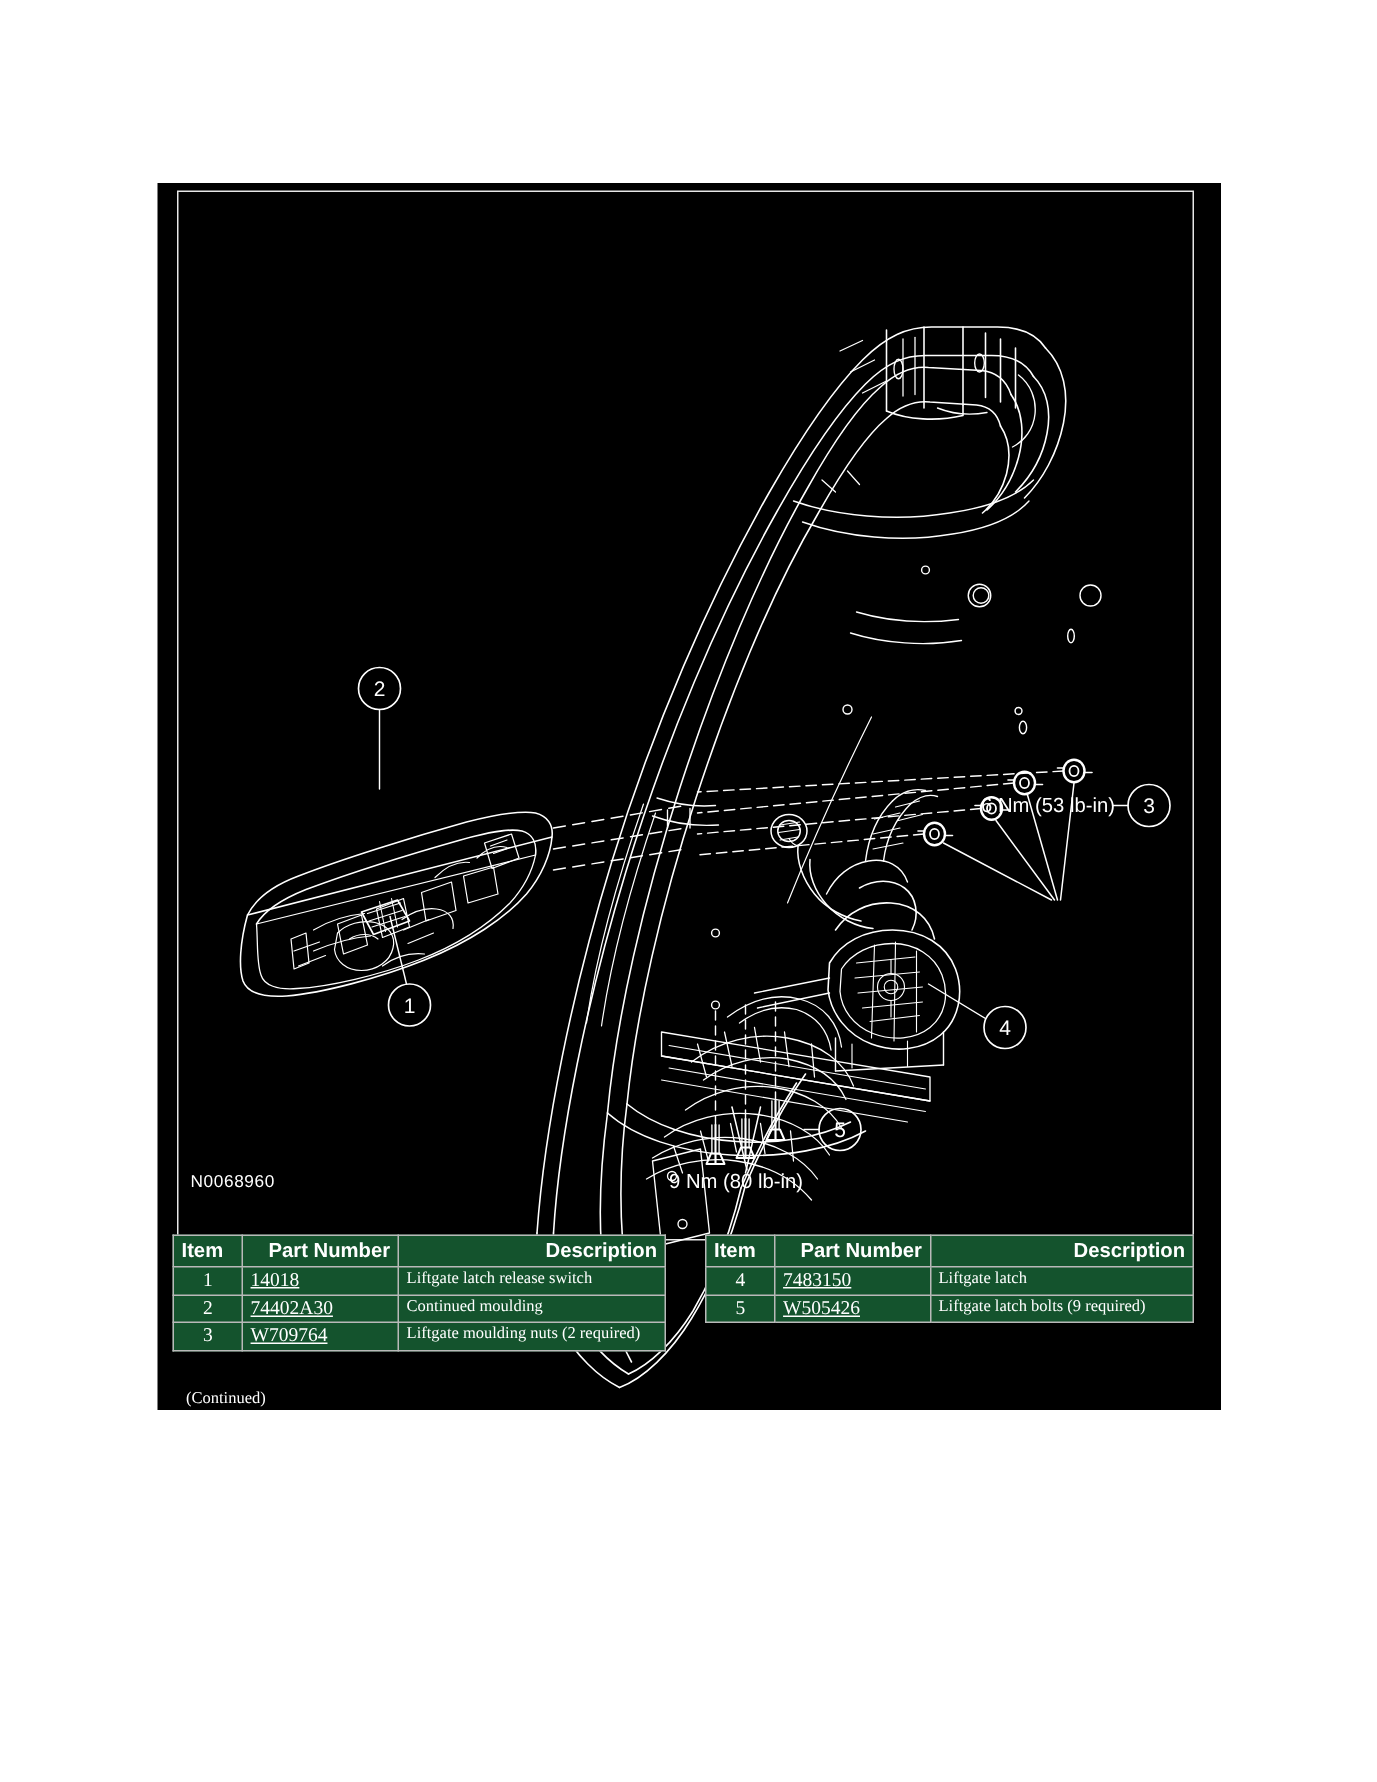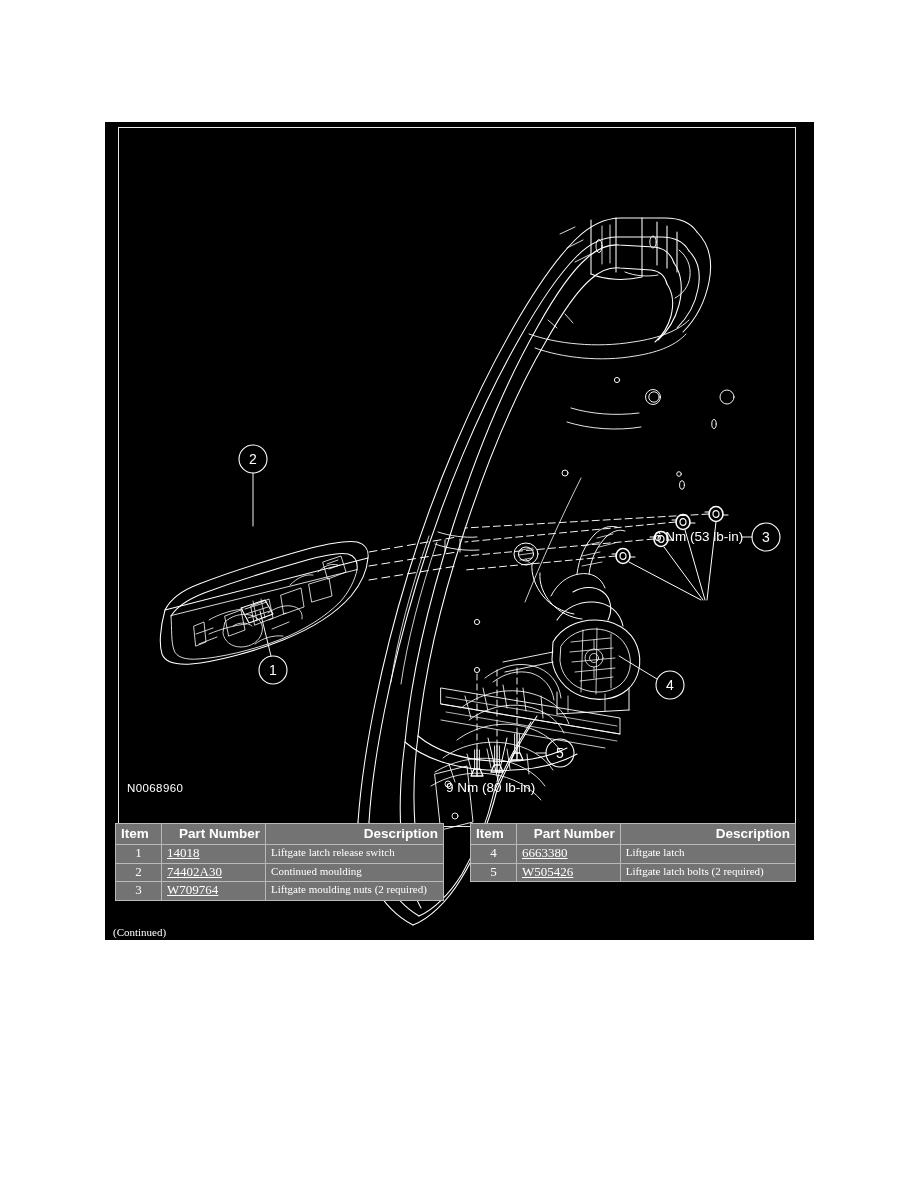--- a/index.html
+++ b/index.html
@@ -67,21 +67,21 @@
     white-space: nowrap;
   }
   #torque-3 { left: 549px; top: 407px; }
   #torque-5 { left: 341px; top: 618px; margin-top: 40px; }
 
   
   .parts-table {
     position: absolute;
     border-collapse: collapse;
     color: #ffffff;
-    background: #737373;
+    background: #14532d;
     font-family: "Liberation Serif", serif;
   }
   .parts-table td, .parts-table th {
     border: 1px solid #b9b9b9;
     padding: 1px 5px 2px 5px;
     vertical-align: top;
     font-weight: normal;
     line-height: 1.12;
   }
   .parts-table th {
@@ -112,21 +112,21 @@
     left: 470px;
     top: 823px;
     width: 326px;
   }
   #table-right .c-item  { width: 36px; }
   #table-right .c-part  { width: 98px; }
   #table-right .c-desc  { width: 176px; }
 
   .continued-note {
     position: absolute;
-    left: 113px;
+    left: 124px;
     top: 926px;
     color: #ffffff;
     font-family: "Liberation Serif", serif;
     font-size: 11px;
     white-space: nowrap;
   }
 </style>
 </head>
 <body>
 
@@ -481,24 +481,24 @@
     <thead>
       <tr>
         <th class="c-item">Item</th>
         <th class="c-part">Part Number</th>
         <th class="c-desc">Description</th>
       </tr>
     </thead>
     <tbody>
       <tr>
         <td class="c-item">4</td>
-        <td class="c-part">6663380</td>
+        <td class="c-part">7483150</td>
         <td class="c-desc">Liftgate latch</td>
       </tr>
       <tr>
         <td class="c-item">5</td>
         <td class="c-part">W505426</td>
-        <td class="c-desc">Liftgate latch bolts (2 required)</td>
+        <td class="c-desc">Liftgate latch bolts (9 required)</td>
       </tr>
     </tbody>
   </table>
 
 </div>
 
 </body></html>

